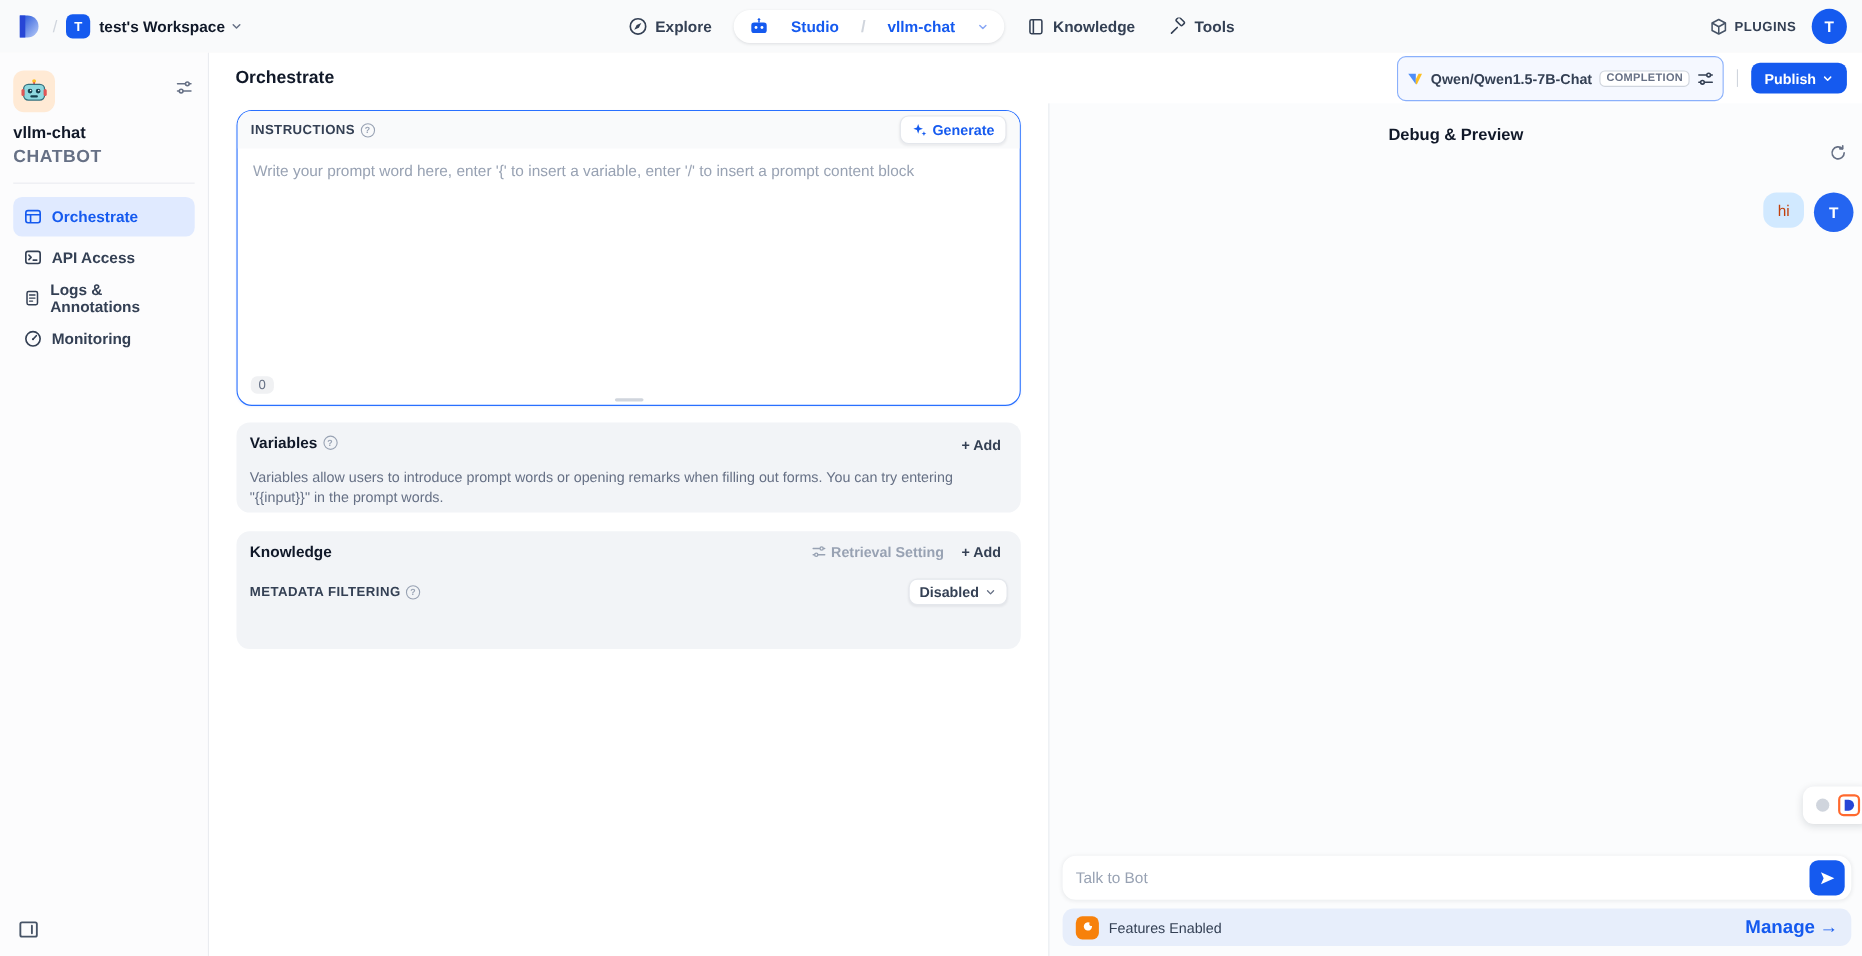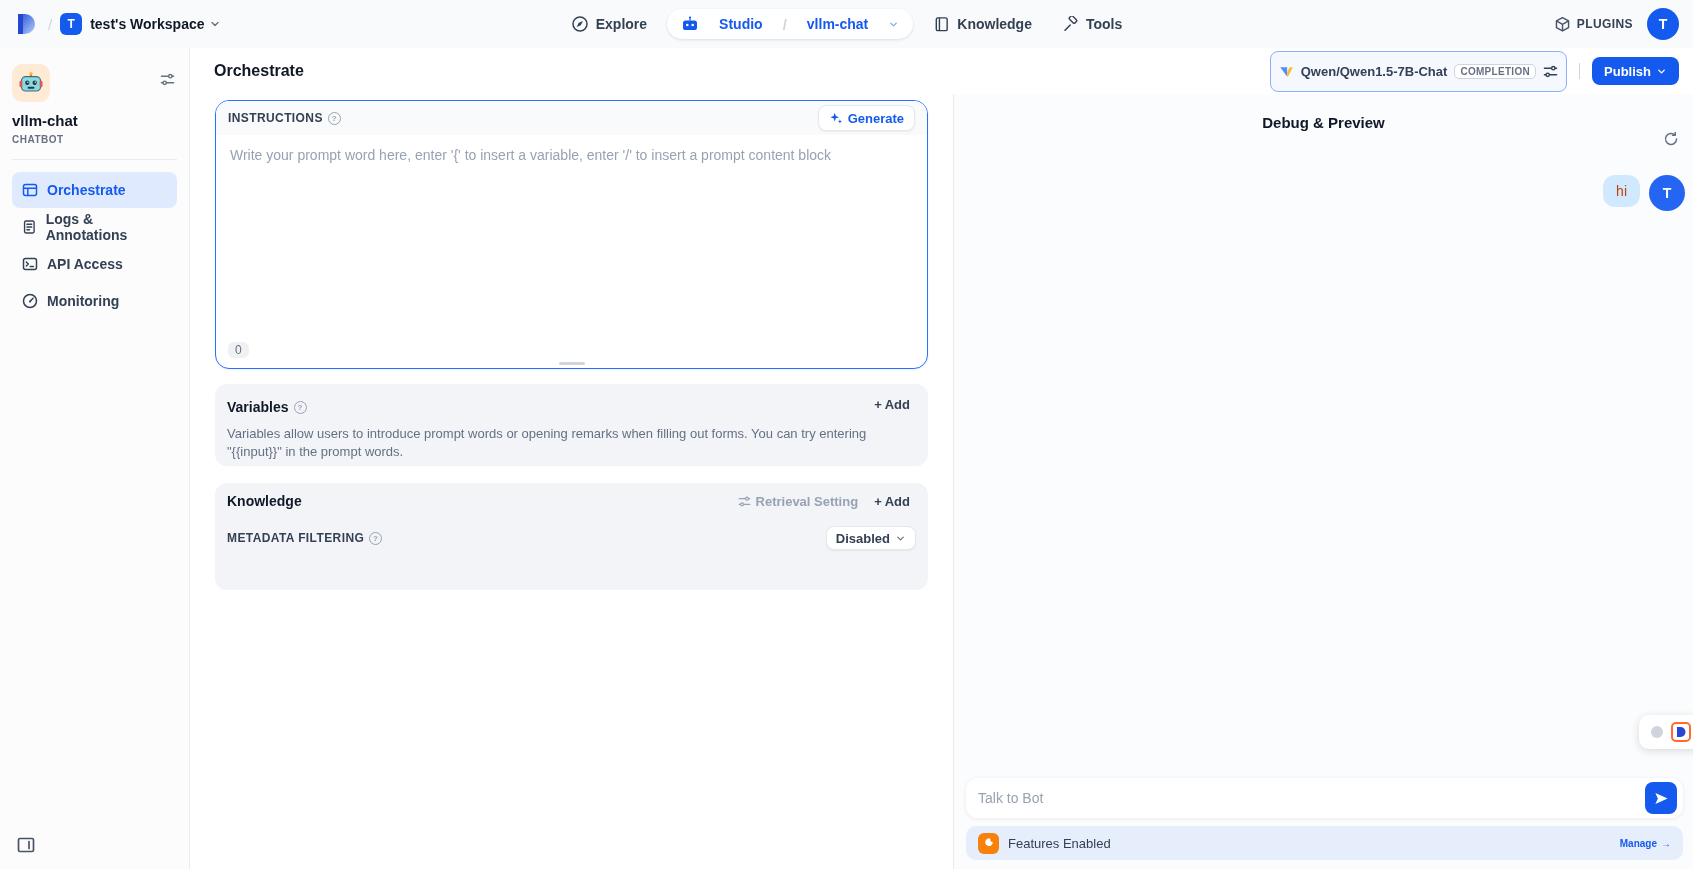--- a/index.html
+++ b/index.html
@@ -28,21 +28,21 @@
   .plugins { display:flex; align-items:center; gap:6px; color:#344054; font-weight:700; font-size:12px; letter-spacing:.4px; cursor:pointer; }
   .avatar { width:32px; height:32px; border-radius:50%; background:#155aef; color:#fff; display:flex;
             align-items:center; justify-content:center; font-size:14px; font-weight:600; cursor:pointer; }
 
   
   .layout { display:flex; height:821px; background:#fff; }
   .sidebar { width:190px; background:#fcfcfd; border-right:1px solid #eaecf0; padding:16px 12px; position:relative; }
   .app-icon { width:38px; height:38px; border-radius:10px; background:#ffead5; display:flex; align-items:center; justify-content:center; }
   .side-ops { position:absolute; top:24px; right:14px; color:#667085; cursor:pointer; }
   .app-name { font-size:15px; font-weight:700; margin-top:10px; color:#101828; }
-  .app-type { font-size:10px; font-weight:700; letter-spacing:.5px; color:#667085; margin-top:5px; }
+  .app-type { font-size:16px; font-weight:700; letter-spacing:.5px; color:#667085; margin-top:5px; }
   .side-divider { height:1px; background:#eaecf0; margin:14px 0 12px; }
   .side-item { display:flex; align-items:center; gap:9px; height:36px; padding:0 10px; border-radius:8px;
                font-size:14px; font-weight:600; color:#344054; cursor:pointer; margin-bottom:1px; }
   .side-item.active { background:#e0eaff; color:#155aef; }
   .collapse-btn { position:absolute; left:16px; bottom:14px; color:#475467; cursor:pointer; }
 
   
   .main { flex:1; display:flex; flex-direction:column; min-width:0; }
   .main-header { height:46px; display:flex; align-items:center; padding:0 14px 0 24px; background:#fff; }
   .page-title { font-size:16px; font-weight:700; color:#101828; }
@@ -69,21 +69,21 @@
                   color:#155aef; font-size:13px; font-weight:600; cursor:pointer; }
   .ins-body { padding:12px 14px; font-size:14px; color:#98a2b3; cursor:text; height:200px; }
   .char-count { position:absolute; left:12px; bottom:10px; background:#f0f1f3; color:#667085; font-size:12px;
                 border-radius:6px; padding:1px 7px; }
   .resize-handle { position:absolute; bottom:3px; left:50%; transform:translateX(-50%); width:26px; height:3px;
                    border-radius:2px; background:#d0d5dd; cursor:ns-resize; }
 
   
   .section { background:#f2f4f7; border-radius:12px; }
   .variables { margin-top:15px; height:82px; padding:10px 12px; }
-  .sec-head { display:flex; align-items:flex-end; }
+  .sec-head { display:flex; align-items:flex-start; }
   .sec-title { font-size:14px; font-weight:700; color:#101828; display:flex; align-items:center; gap:5px; }
   .add-btn { margin-left:auto; display:flex; align-items:center; gap:3px; font-size:13px; font-weight:600;
              color:#344054; cursor:pointer; padding:3px 6px; border-radius:6px; }
   .sec-desc { margin-top:10px; font-size:13px; line-height:18px; color:#667085; max-width:640px; }
 
   .knowledge { margin-top:17px; height:107px; overflow:hidden; padding:0; }
   .kn-head { height:36px; display:flex; align-items:center; padding:0 12px; }
   .retrieval { display:flex; align-items:center; gap:5px; margin-left:auto; color:#98a2b3; font-size:13px; font-weight:600; cursor:pointer; }
   .kn-head .add-btn { margin-left:10px; }
   .kn-body { height:33px; display:flex; align-items:center; padding:0 12px; background:rgba(255,255,255,.55);
@@ -125,21 +125,21 @@
   .talk-input { flex:1; border:none; outline:none; font-size:14px; color:#101828; background:transparent;
                 font-family:inherit; }
   .talk-input::placeholder { color:#98a2b3; }
   .send-btn { width:32px; height:32px; border:none; border-radius:8px; background:#155aef; display:flex;
               align-items:center; justify-content:center; cursor:pointer; flex:none; }
   .features-bar { margin-top:8px; background:#e7eefb; border-radius:10px; height:34px; display:flex;
                   align-items:center; padding:0 12px; gap:9px; }
   .features-icon { width:21px; height:21px; border-radius:6px; background:#f7810b; display:flex;
                    align-items:center; justify-content:center; }
   .features-label { font-size:13px; color:#344054; }
-  .manage-link { margin-left:auto; display:flex; align-items:center; gap:4px; color:#155aef; font-size:10px;
+  .manage-link { margin-left:auto; display:flex; align-items:center; gap:4px; color:#155aef; font-size:17px;
                  font-weight:700; cursor:pointer; }
 </style>
 </head>
 <body>
 
 <div class="topbar">
   <div class="tb-left">
     <span class="logo">
       <svg viewBox="0 0 26 24" width="26" height="24">
         <defs>
@@ -243,31 +243,31 @@
 
     <div class="side-item active">
       <svg width="16" height="16" viewBox="0 0 16 16">
         <rect x="1.5" y="2.5" width="13" height="11" rx="2" fill="none" stroke="currentColor" stroke-width="1.5"></rect>
         <path d="M1.5 6.2h13M5.8 6.2v7.3" stroke="currentColor" stroke-width="1.5"></path>
       </svg>
       <span>Orchestrate</span>
     </div>
     <div class="side-item">
       <svg width="16" height="16" viewBox="0 0 16 16">
+        <rect x="1.5" y="2.5" width="13" height="11" rx="2" fill="none" stroke="currentColor" stroke-width="1.5"></rect>
+        <path d="M4.3 6l2 2-2 2M8.2 10.5h3.2" fill="none" stroke="currentColor" stroke-width="1.5" stroke-linecap="round" stroke-linejoin="round"></path>
+      </svg>
+      <span>API Access</span>
+    </div>
+    <div class="side-item">
+      <svg width="16" height="16" viewBox="0 0 16 16">
         <rect x="2.8" y="1.5" width="10.4" height="13" rx="1.6" fill="none" stroke="currentColor" stroke-width="1.5"></rect>
         <path d="M5.3 5h5.4M5.3 8h5.4M5.3 11h3" stroke="currentColor" stroke-width="1.4" stroke-linecap="round"></path>
       </svg>
       <span>Logs &amp; Annotations</span>
-    </div>
-    <div class="side-item">
-      <svg width="16" height="16" viewBox="0 0 16 16">
-        <rect x="1.5" y="2.5" width="13" height="11" rx="2" fill="none" stroke="currentColor" stroke-width="1.5"></rect>
-        <path d="M4.3 6l2 2-2 2M8.2 10.5h3.2" fill="none" stroke="currentColor" stroke-width="1.5" stroke-linecap="round" stroke-linejoin="round"></path>
-      </svg>
-      <span>API Access</span>
     </div>
     <div class="side-item">
       <svg width="16" height="16" viewBox="0 0 16 16">
         <circle cx="8" cy="8" r="6.5" fill="none" stroke="currentColor" stroke-width="1.5"></circle>
         <path d="M8 8.4l3-3.2" stroke="currentColor" stroke-width="1.5" stroke-linecap="round"></path>
         <circle cx="8" cy="8.4" r="1" fill="currentColor"></circle>
       </svg>
       <span>Monitoring</span>
     </div>
 

